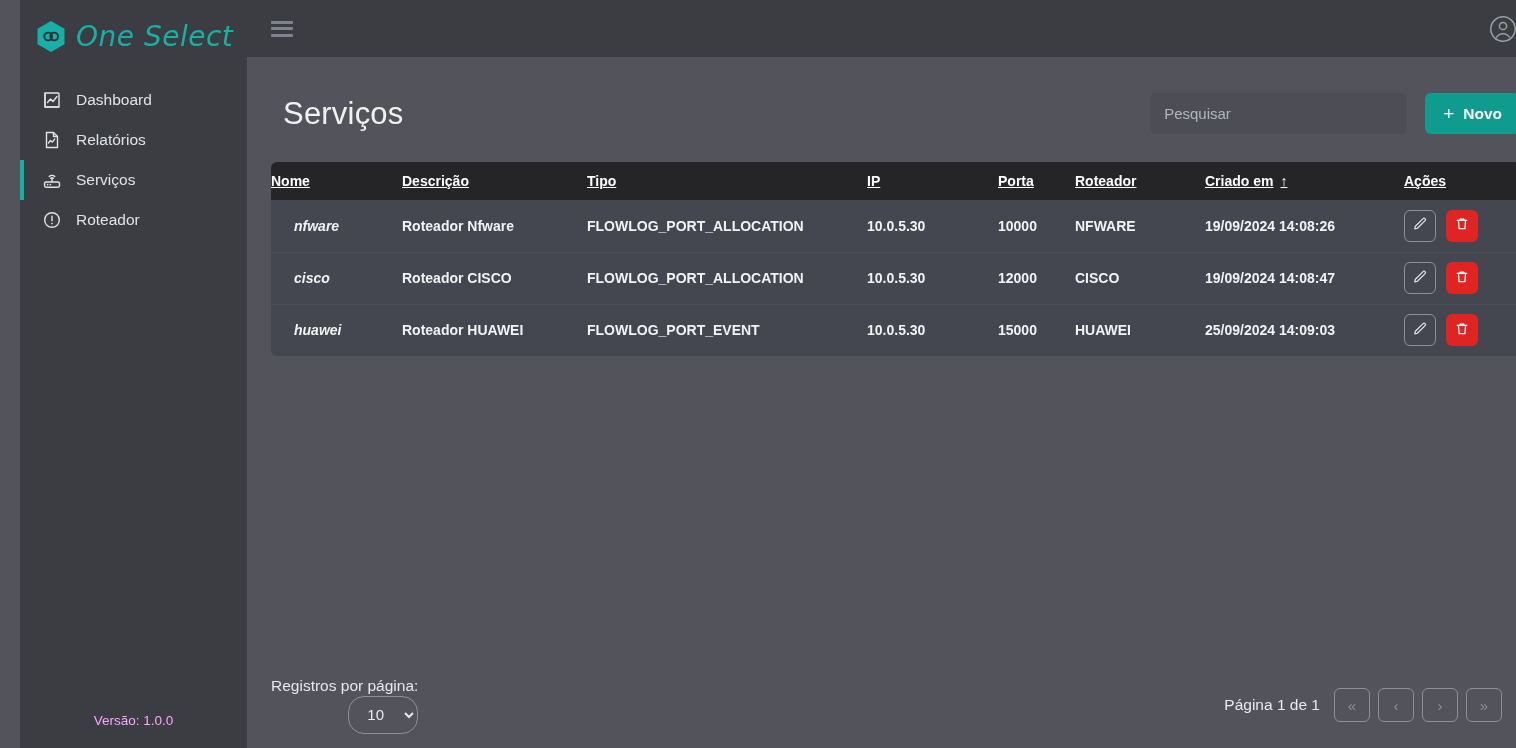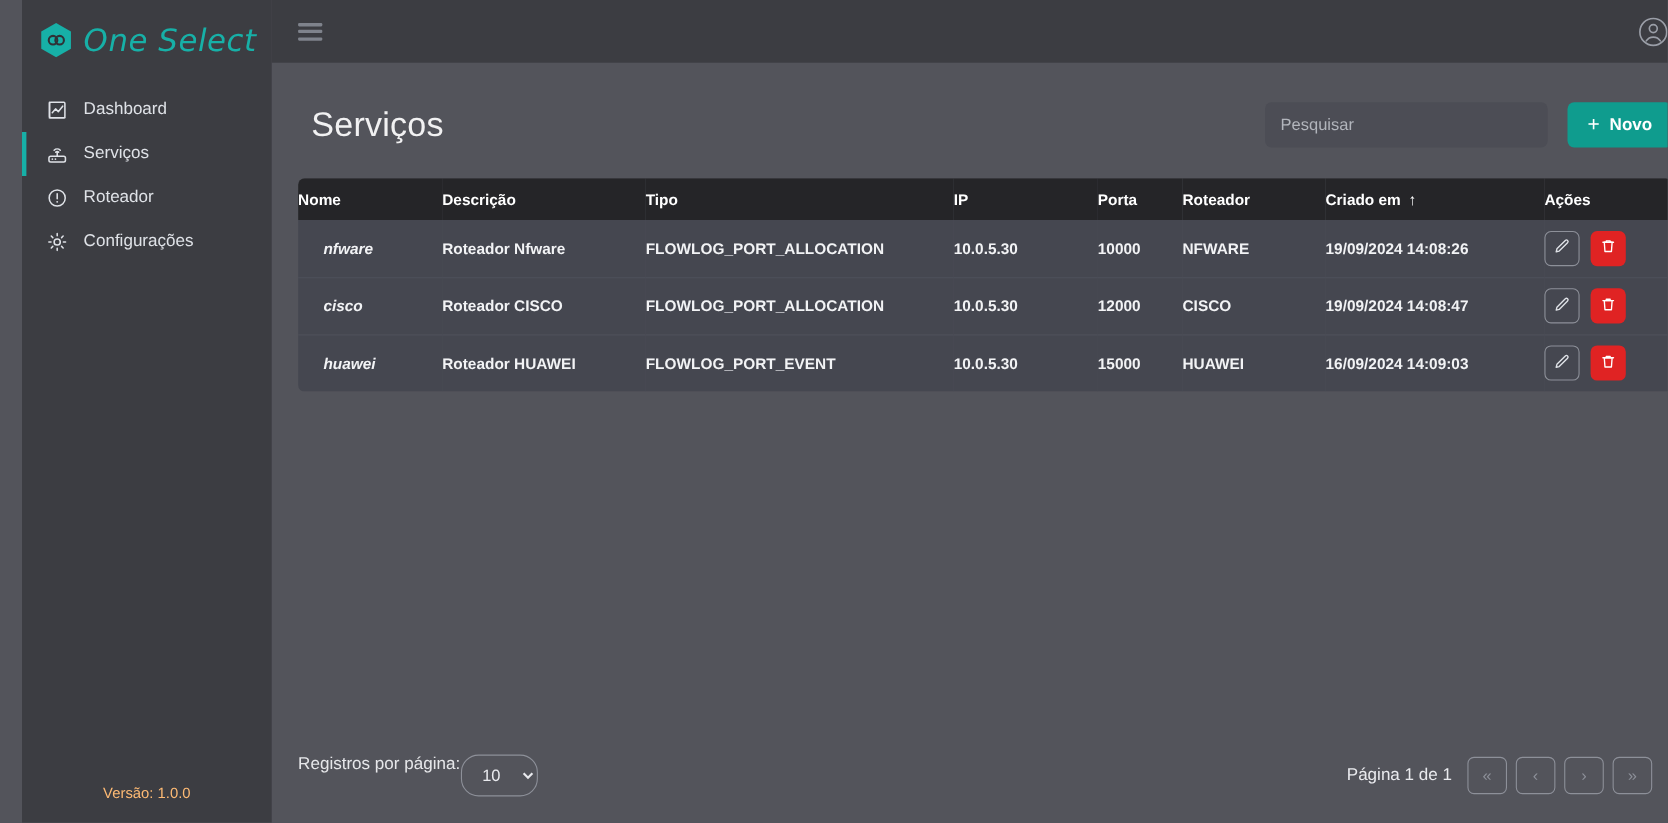--- a/index.html
+++ b/index.html
@@ -43,21 +43,21 @@
     color: #dfe2e7;
     font-size: 15.5px;
     cursor: pointer;
     border-left: 4px solid transparent;
     position: relative;
   }
   .nav-item .nav-ico { width: 20px; height: 20px; flex: 0 0 20px; display:block; }
   .nav-item.active { border-left-color: #17b0a7; }
   .nav-spacer { flex: 1 1 auto; }
   .version {
-    color: #fdba74;
+    color: #f0abfc;
     font-size: 13.5px;
     text-align: center;
     padding-bottom: 20px;
   }
 
   
   .right { flex: 1 1 auto; display: flex; flex-direction: column; background: #53545b; min-width: 0; }
   .topbar {
     height: 57px;
     background: #3c3d42;
@@ -104,21 +104,21 @@
 
   
   .table-wrap { margin-left: 24px; border-radius: 6px; overflow: hidden; }
   table.grid { width: 100%; border-collapse: collapse; table-layout: fixed; }
   table.grid thead tr { background: #252528; height: 38px; }
   table.grid thead th {
     color: #ffffff; font-size: 14px; font-weight: bold;
     text-align: left; padding: 0 0 0 0;
     white-space: nowrap;
   }
-  table.grid thead th .th-in { display: flex; align-items: center; gap: 7px; }
+  table.grid thead th .th-in { display: flex; align-items: center; gap: 7px; text-decoration: underline; }
   .sort-arrow { font-size: 14px; color: #ffffff; }
   table.grid tbody tr { background: #454750; height: 52px; }
   table.grid tbody tr + tr { border-top: 1px solid #4e505a; }
   table.grid tbody td {
     color: #f2f3f5; font-size: 14px; font-weight: bold;
     vertical-align: middle;
   }
   td.c-nome { font-style: italic; }
   .col-pad { padding-left: 23px; }
   .actions-cell { display: flex; align-items: center; gap: 10px; }
@@ -138,21 +138,21 @@
   }
 
   .filler { flex: 1 1 auto; }
 
   
   .footer {
     display: flex; align-items: center; justify-content: space-between;
     padding: 0 0 22px 24px;
     height: 64px;
   }
-  .rows-per-page { display: flex; align-items: flex-start; gap: 1px; }
+  .rows-per-page { display: flex; align-items: flex-end; gap: 1px; flex-direction: column; }
   .rpp-label { color: #e6e7ea; font-size: 15.5px; }
   .rpp-select {
     width: 70px; height: 38px;
     background: #53545b;
     color: #e9eaee;
     border: 1px solid #8d9099;
     border-radius: 16px;
     font-size: 15px;
     padding-left: 14px;
     font-family: "Liberation Sans", sans-serif;
@@ -197,20 +197,30 @@
           <svg viewBox="0 0 20 20" width="20" height="20" fill="none" stroke="#dfe2e7" stroke-width="1.4">
             <path d="M3 3v14h14" stroke-linecap="round"></path>
             <path d="M3 3h14v14H3z" opacity=".0"></path>
             <rect x="3" y="3" width="14" height="14" rx="1"></rect>
             <path d="M5.5 12.5 8.5 9l2.5 2.5L15 6.5" stroke-linecap="round" stroke-linejoin="round"></path>
           </svg>
         </span>
         <span>Dashboard</span>
       </div>
 
+      <div class="nav-item">
+        <span class="nav-ico">
+          <svg viewBox="0 0 20 20" width="20" height="20" fill="none" stroke="#dfe2e7" stroke-width="1.4">
+            <path d="M4.5 2.5h7l4 4v11h-11z" stroke-linejoin="round"></path>
+            <path d="M11.5 2.5v4h4" stroke-linejoin="round"></path>
+            <path d="M6.5 13 8.5 10.5l1.8 1.6 2.4-3" stroke-linecap="round" stroke-linejoin="round"></path>
+          </svg>
+        </span>
+        <span>Relatórios</span>
+      </div>
 
       <div class="nav-item active">
         <span class="nav-ico">
           <svg viewBox="0 0 20 20" width="20" height="20" fill="none" stroke="#dfe2e7" stroke-width="1.4">
             <rect x="2.5" y="12" width="15" height="5.2" rx="1.6"></rect>
             <circle cx="5.6" cy="14.6" r="0.85" fill="#dfe2e7" stroke="none"></circle>
             <circle cx="8.4" cy="14.6" r="0.85" fill="#dfe2e7" stroke="none"></circle>
             <path d="M10 12V8.4" stroke-linecap="round"></path>
             <path d="M7.2 6.6a4 4 0 0 1 5.6 0" stroke-linecap="round"></path>
             <path d="M8.7 8.3a2 2 0 0 1 2.6 0" stroke-linecap="round"></path>
@@ -223,29 +233,20 @@
         <span class="nav-ico">
           <svg viewBox="0 0 20 20" width="20" height="20" fill="none" stroke="#dfe2e7" stroke-width="1.4">
             <circle cx="10" cy="10" r="7.3"></circle>
             <path d="M10 6.1v4.6" stroke-linecap="round"></path>
             <circle cx="10" cy="13.5" r="0.85" fill="#dfe2e7" stroke="none"></circle>
           </svg>
         </span>
         <span>Roteador</span>
       </div>
 
-      <div class="nav-item">
-        <span class="nav-ico">
-          <svg viewBox="0 0 20 20" width="20" height="20" fill="none" stroke="#dfe2e7" stroke-width="1.4">
-            <circle cx="10" cy="10" r="2.8"></circle>
-            <path d="M10 2.4v2M10 15.6v2M17.6 10h-2M4.4 10h-2M15.4 4.6l-1.4 1.4M6 14l-1.4 1.4M15.4 15.4 14 14M6 6 4.6 4.6" stroke-linecap="round"></path>
-          </svg>
-        </span>
-        <span>Configurações</span>
-      </div>
     </nav>
 
     <div class="nav-spacer"></div>
     <div class="version">Versão: 1.0.0</div>
   </aside>
 
   <div class="right">
 
     <header class="topbar">
       <div class="hamburger">
@@ -391,21 +392,21 @@
                 </div>
               </td>
             </tr>
             <tr>
               <td class="c-nome col-pad">huawei</td>
               <td>Roteador HUAWEI</td>
               <td>FLOWLOG_PORT_EVENT</td>
               <td>10.0.5.30</td>
               <td>15000</td>
               <td>HUAWEI</td>
-              <td>16/09/2024 14:09:03</td>
+              <td>25/09/2024 14:09:03</td>
               <td>
                 <div class="actions-cell">
                   <button class="btn-edit">
                     <span>
                       <svg viewBox="0 0 18 18" width="16" height="16" fill="none" stroke="#dfe2e7" stroke-width="1.4">
                         <path d="M12.4 2.9a1.6 1.6 0 0 1 2.3 2.3L6.1 13.8l-3 .7.7-3z" stroke-linejoin="round"></path>
                       </svg>
                     </span>
                   </button>
                   <button class="btn-del">

